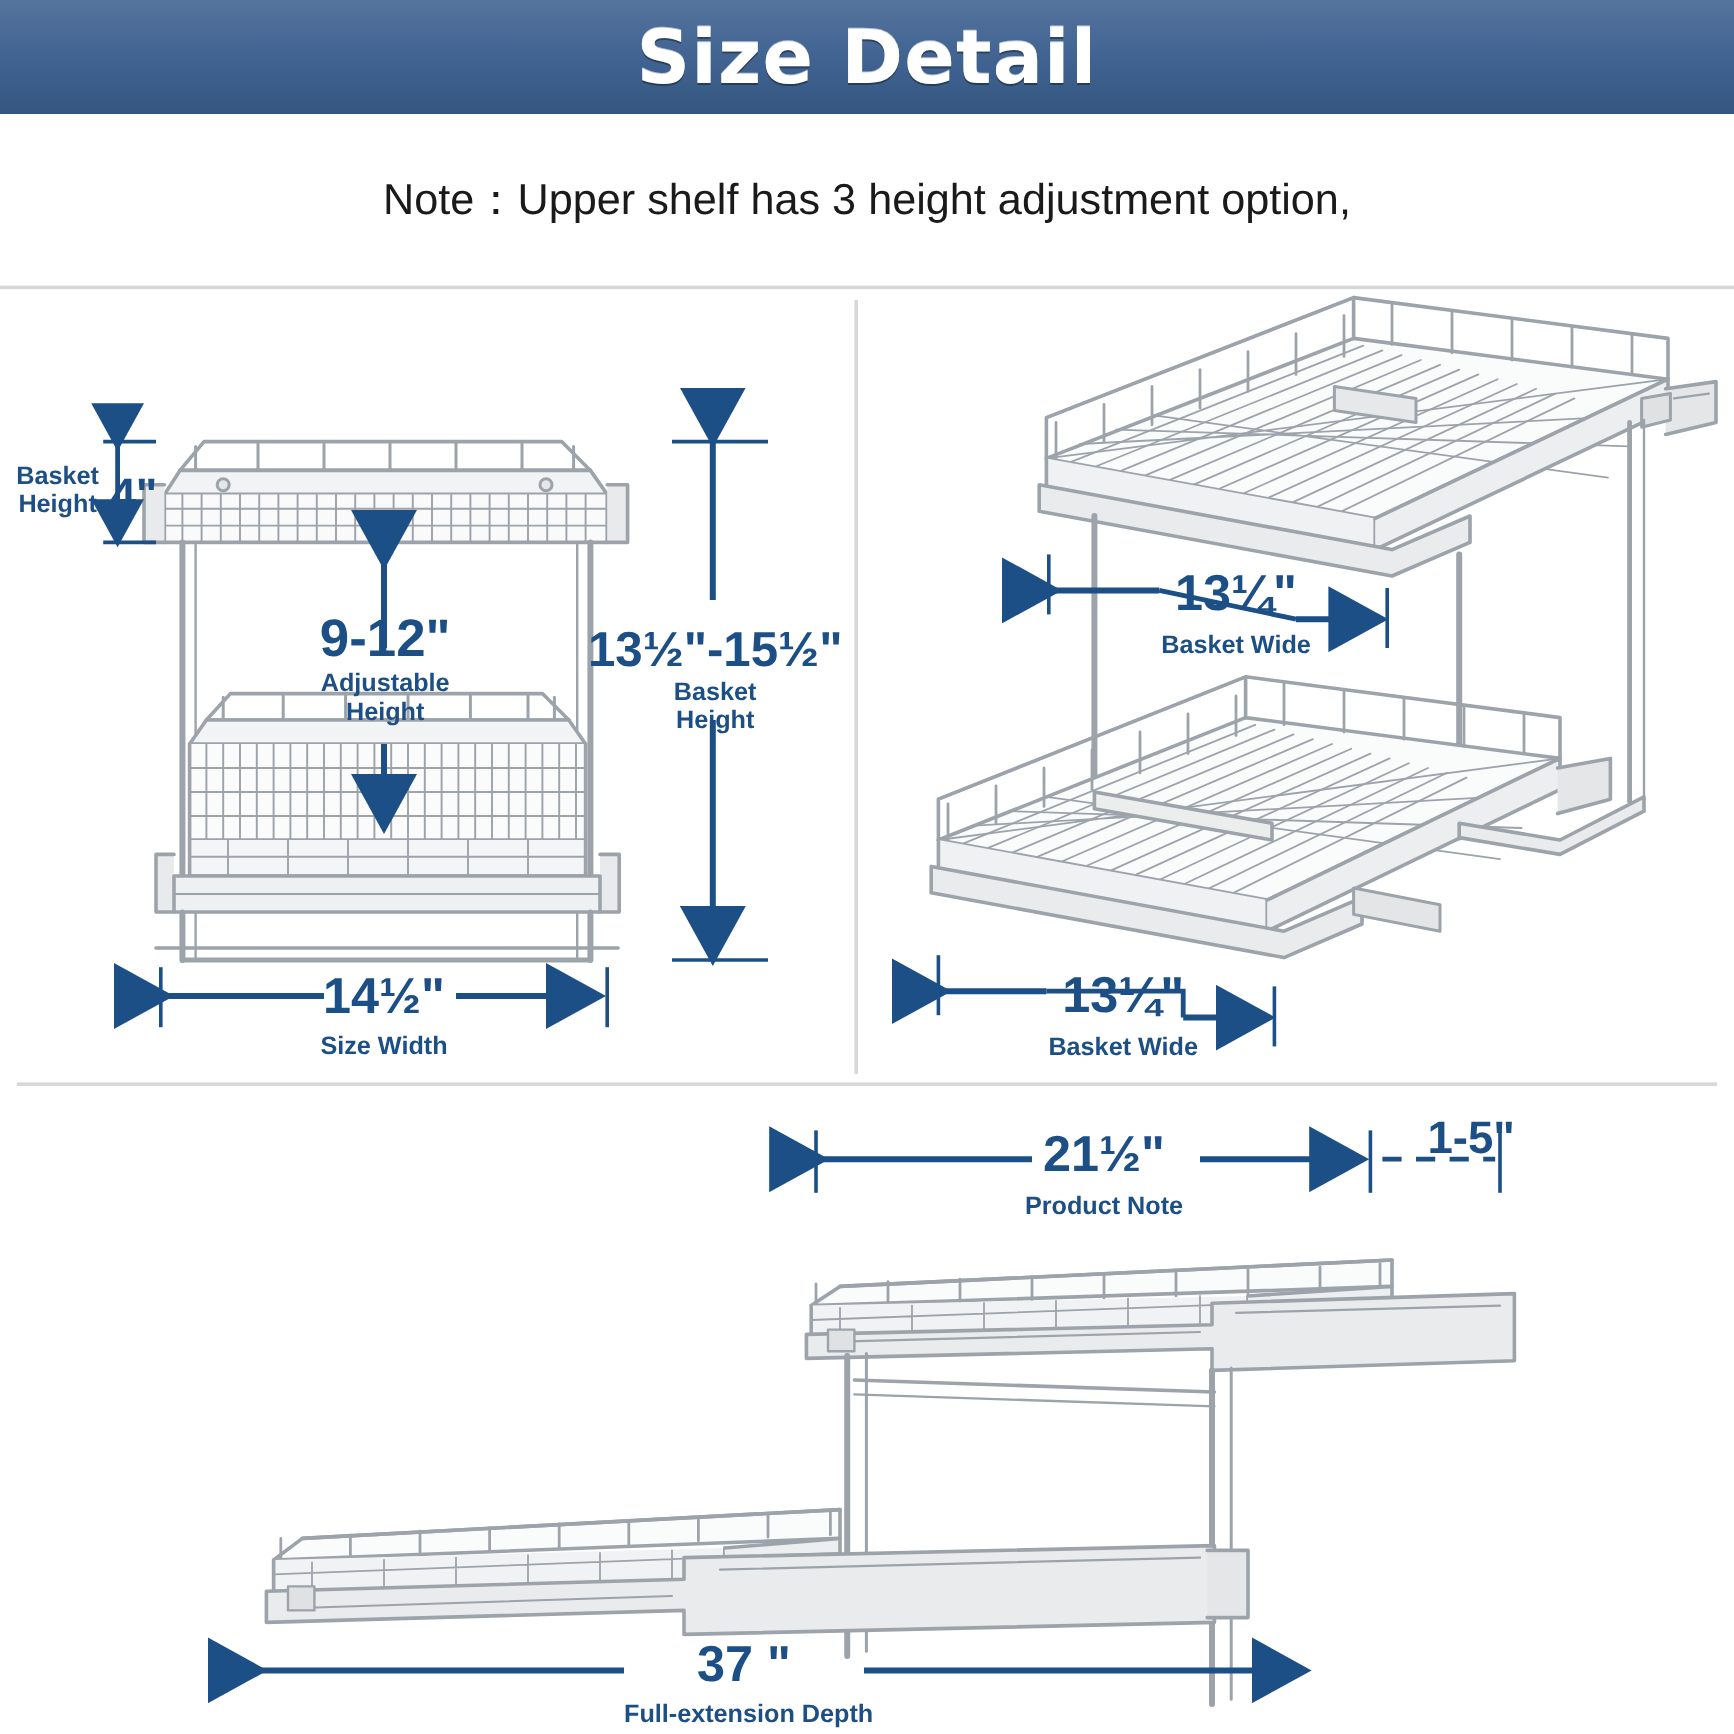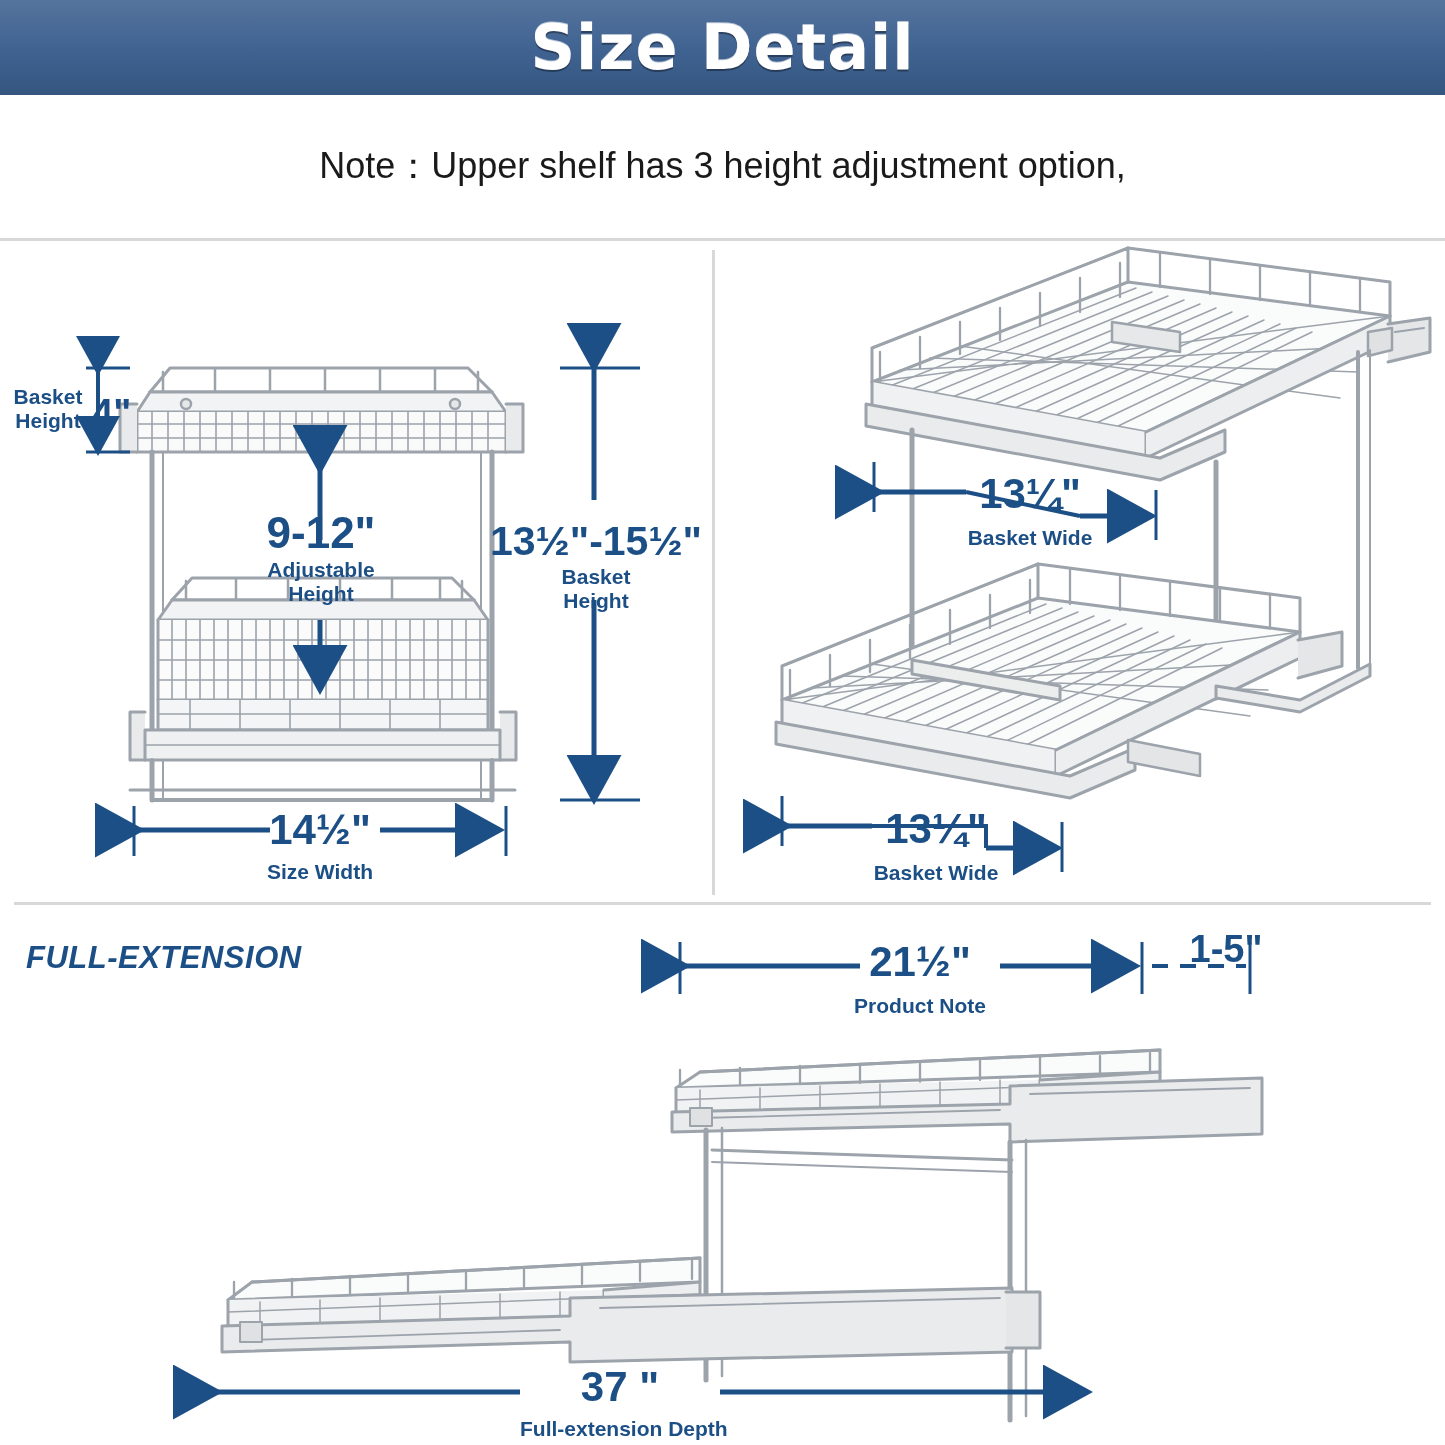--- a/index.html
+++ b/index.html
@@ -290,21 +290,20 @@
   <div class="dim center" style="left:930px; top:470px; width:200px;">
     <span class="val" style="font-size:42px;">13¼"</span>
     <span class="lbl" style="margin-top:8px;">Basket Wide</span>
   </div>
 
   <div class="dim center" style="left:836px; top:805px; width:200px;">
     <span class="val" style="font-size:42px;">13¼"</span>
     <span class="lbl" style="margin-top:8px;">Basket Wide</span>
   </div>
 
-  <div class="fullext">FULL-EXTENSION</div>
 
   <div class="dim center" style="left:810px; top:938px; width:220px;">
     <span class="val" style="font-size:42px;">21½"</span>
     <span class="lbl" style="margin-top:8px;">Product Note</span>
   </div>
 
   <div class="dim center" style="left:1146px; top:928px; width:160px;">
     <span class="val" style="font-size:38px;">1-5"</span>
   </div>
 

